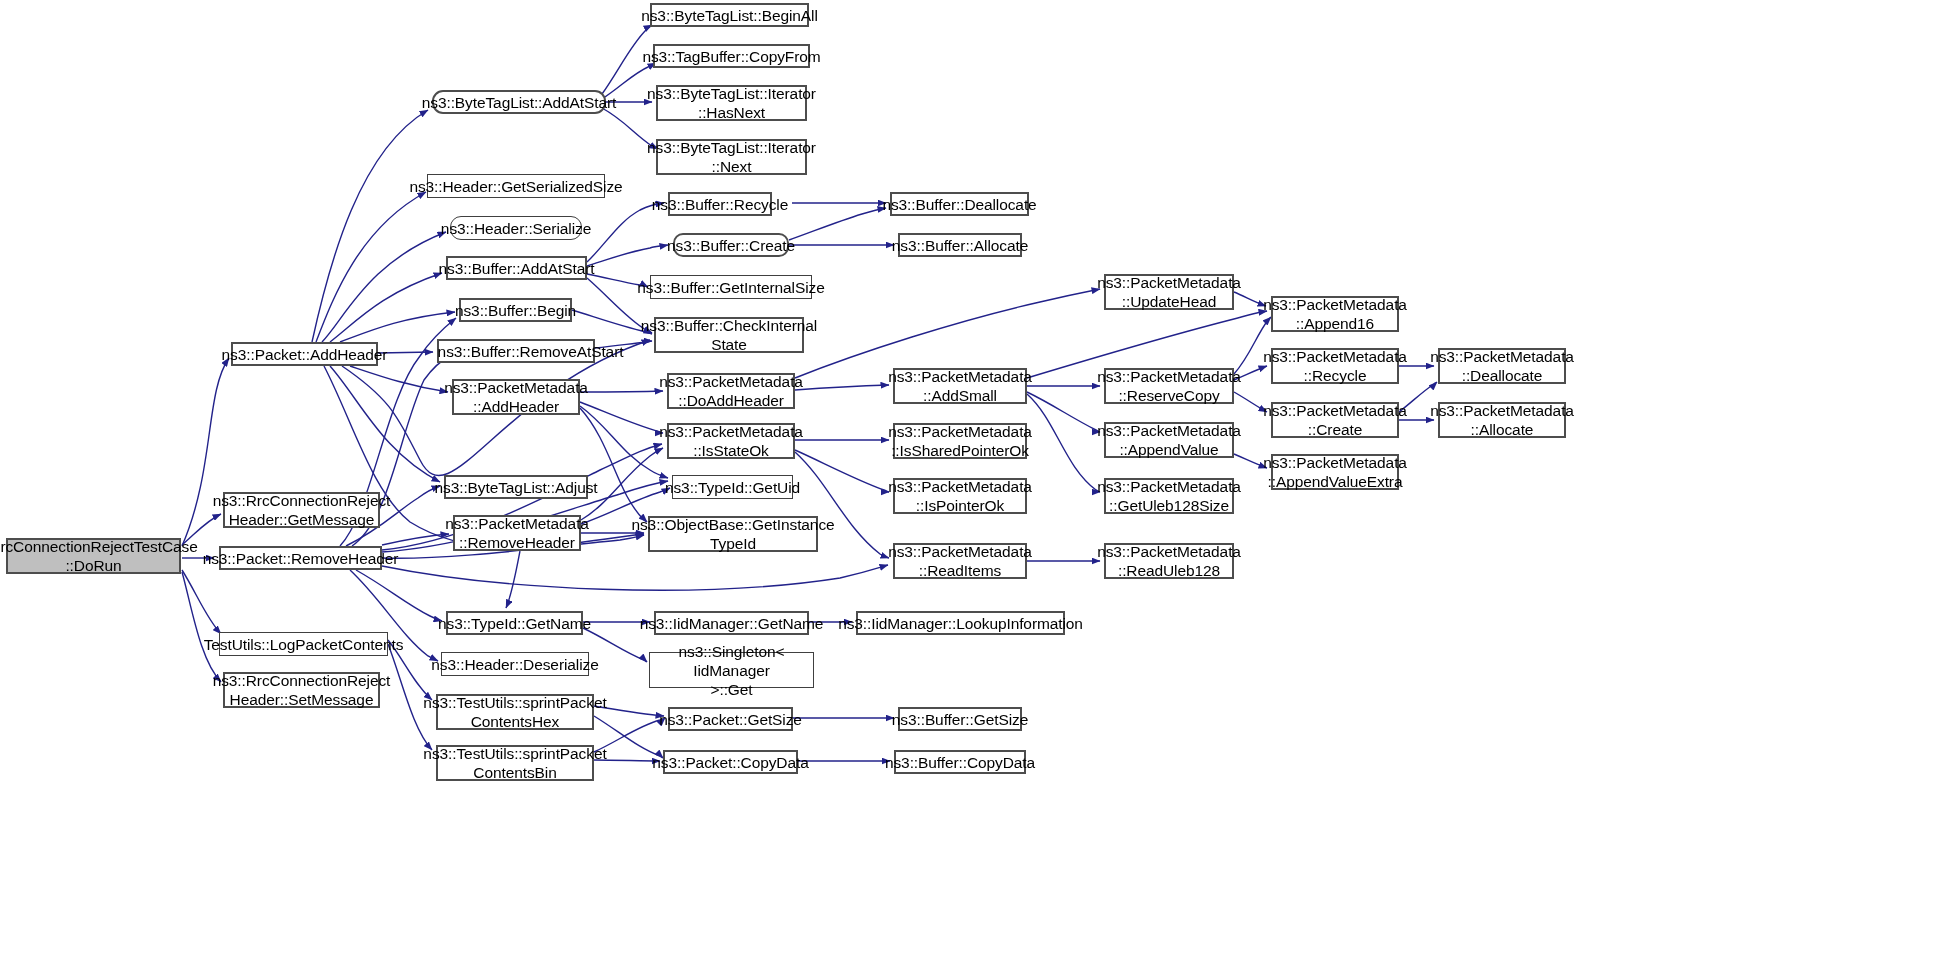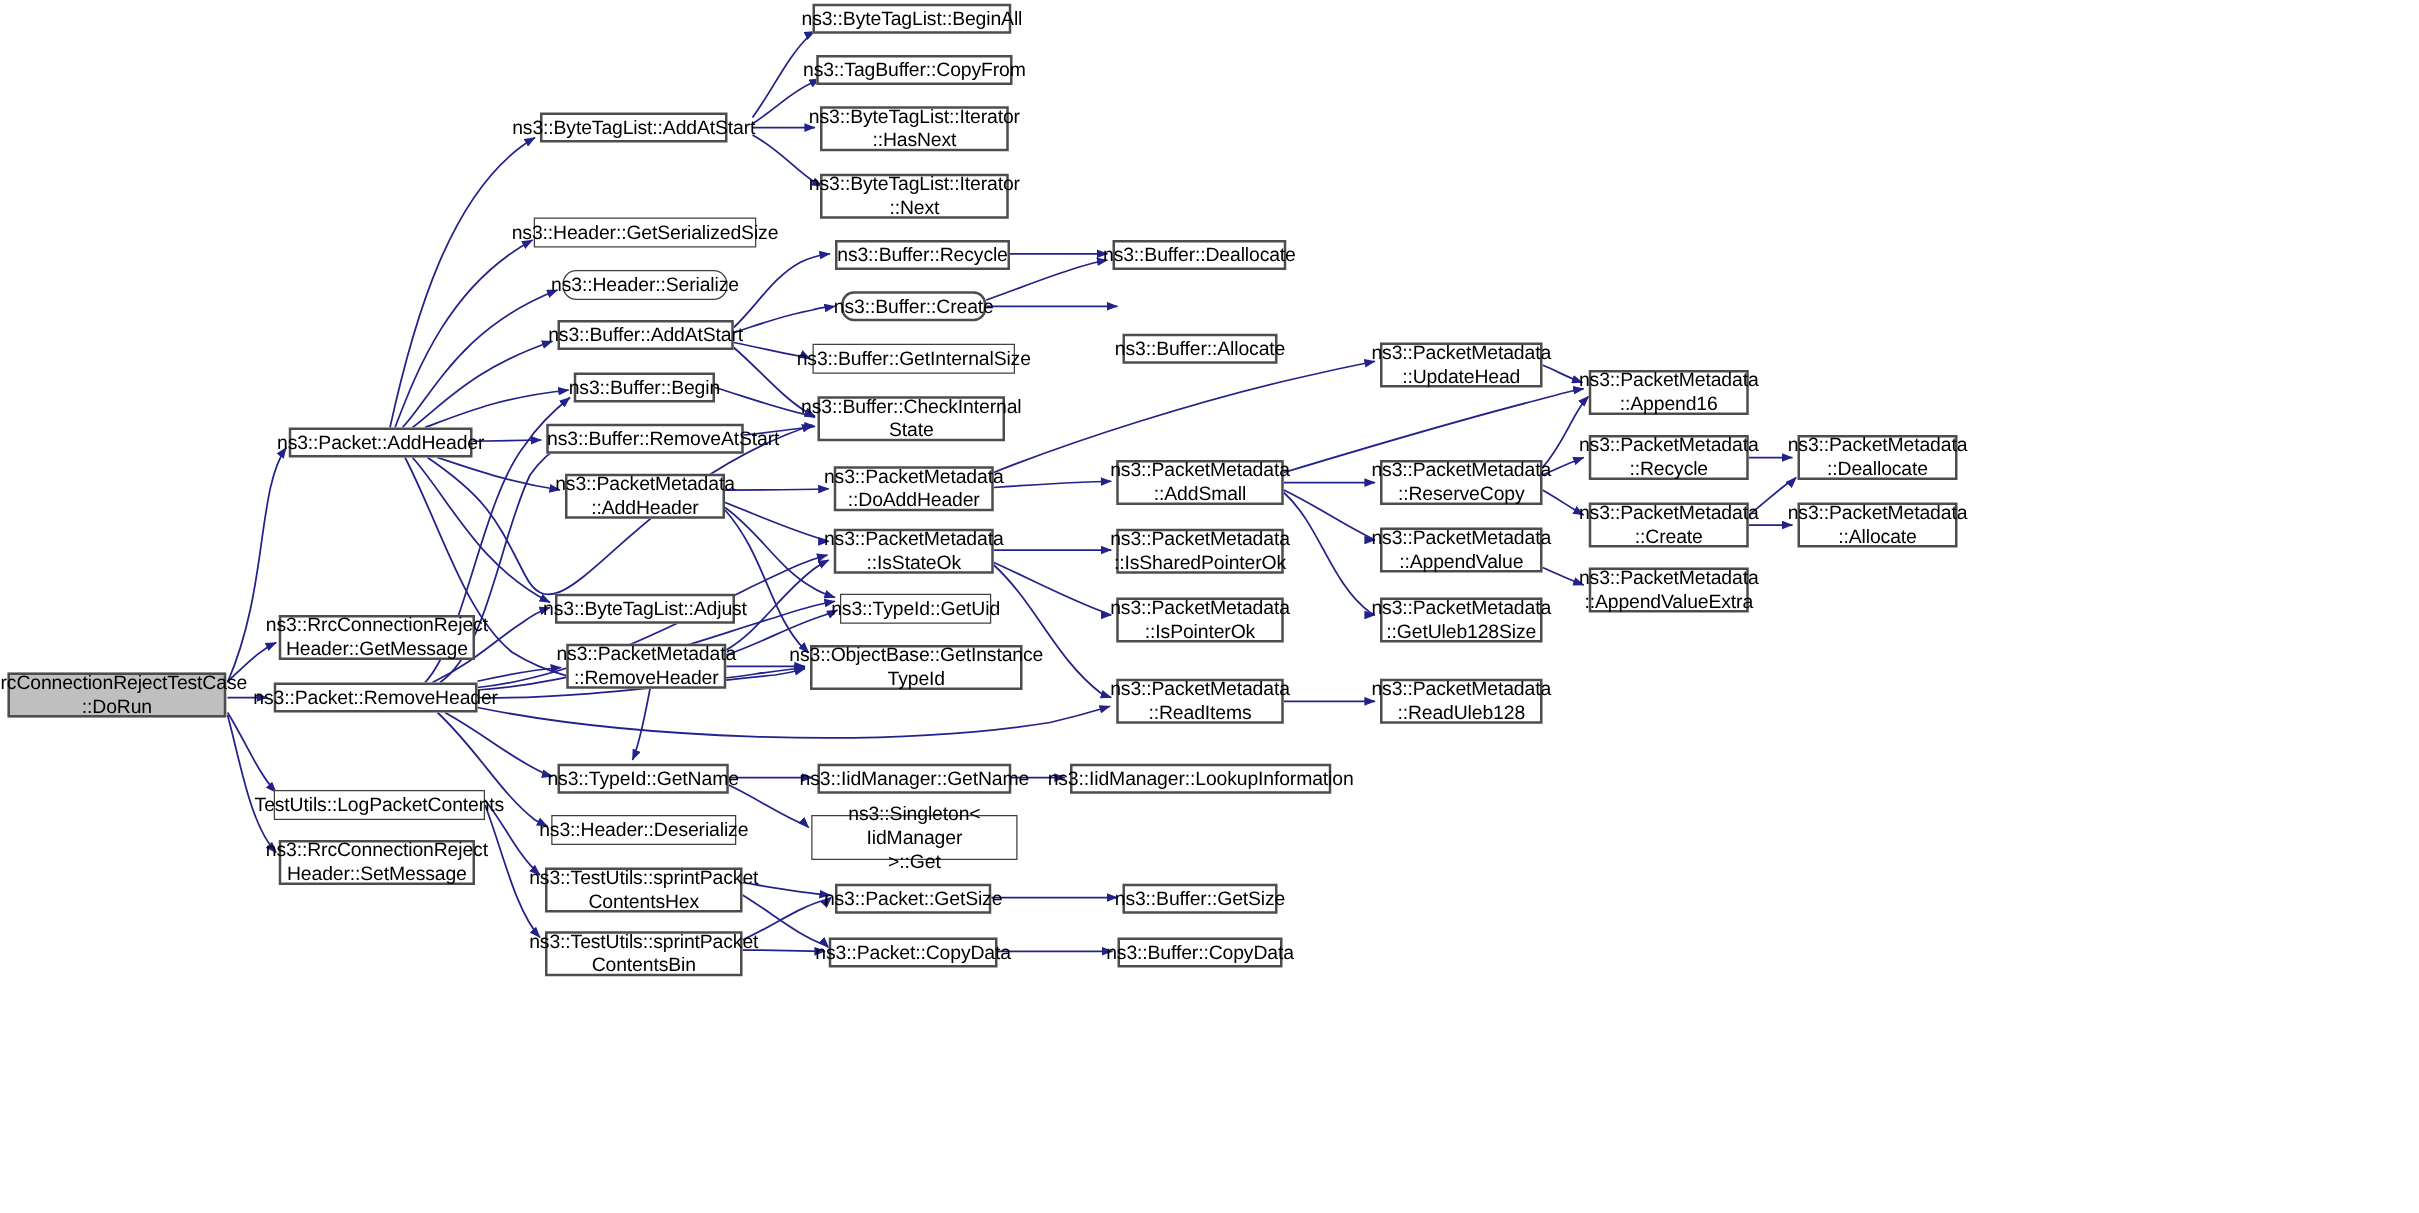--- a/index.html
+++ b/index.html
@@ -139,21 +139,21 @@
   <div id="nodes">
       <div class="node root thick" style="left: 6px; top: 538px; width: 175px; height: 36px;">RrcConnectionRejectTestCase
 ::DoRun</div>
       <div class="node thick" style="left: 231px; top: 342px; width: 147px; height: 24px;">ns3::Packet::AddHeader</div>
       <div class="node thick" style="left: 223px; top: 492px; width: 157px; height: 36px;">ns3::RrcConnectionReject
 Header::GetMessage</div>
       <div class="node thick" style="left: 219px; top: 546px; width: 163px; height: 24px; text-align: center;">ns3::Packet::RemoveHeader</div>
       <div class="node" style="left: 219px; top: 632px; width: 169px; height: 24px;">TestUtils::LogPacketContents</div>
       <div class="node thick" style="left: 223px; top: 672px; width: 157px; height: 36px;">ns3::RrcConnectionReject
 Header::SetMessage</div>
-      <div class="node thick" style="left: 432px; top: 90px; width: 150px; height: 24px;">ns3::ByteTagList::AddAtStart</div>
+      <div class="node thick" style="left: 432px; top: 90px; width: 174px; height: 24px; border-radius: 11px;">ns3::ByteTagList::AddAtStart</div>
       <div class="node" style="left: 427px; top: 174px; width: 178px; height: 24px;">ns3::Header::GetSerializedSize</div>
       <div class="node" style="left: 450px; top: 216px; width: 132px; height: 24px; border-radius: 11px;">ns3::Header::Serialize</div>
       <div class="node thick" style="left: 446px; top: 256px; width: 141px; height: 24px;">ns3::Buffer::AddAtStart</div>
       <div class="node thick" style="left: 459px; top: 298px; width: 113px; height: 24px;">ns3::Buffer::Begin</div>
       <div class="node thick" style="left: 437px; top: 339px; width: 158px; height: 24px; padding-left: 34px;">ns3::Buffer::RemoveAtStart</div>
       <div class="node thick" style="left: 452px; top: 379px; width: 128px; height: 36px;">ns3::PacketMetadata
 ::AddHeader</div>
       <div class="node thick" style="left: 444px; top: 475px; width: 144px; height: 24px;">ns3::ByteTagList::Adjust</div>
       <div class="node thick" style="left: 453px; top: 515px; width: 128px; height: 36px;">ns3::PacketMetadata
 ::RemoveHeader</div>
@@ -162,39 +162,39 @@
       <div class="node thick" style="left: 436px; top: 694px; width: 158px; height: 36px;">ns3::TestUtils::sprintPacket
 ContentsHex</div>
       <div class="node thick" style="left: 436px; top: 745px; width: 158px; height: 36px;">ns3::TestUtils::sprintPacket
 ContentsBin</div>
       <div class="node thick" style="left: 650px; top: 3px; width: 159px; height: 24px;">ns3::ByteTagList::BeginAll</div>
       <div class="node thick" style="left: 653px; top: 44px; width: 157px; height: 24px;">ns3::TagBuffer::CopyFrom</div>
       <div class="node thick" style="left: 656px; top: 85px; width: 151px; height: 36px;">ns3::ByteTagList::Iterator
 ::HasNext</div>
       <div class="node thick" style="left: 656px; top: 139px; width: 151px; height: 36px;">ns3::ByteTagList::Iterator
 ::Next</div>
-      <div class="node thick" style="left: 668px; top: 192px; width: 140px; height: 24px;">ns3::Buffer::Recycle</div>
+      <div class="node thick" style="left: 668px; top: 192px; width: 104px; height: 24px;">ns3::Buffer::Recycle</div>
       <div class="node thick" style="left: 673px; top: 233px; width: 116px; height: 24px; border-radius: 10px;">ns3::Buffer::Create</div>
       <div class="node" style="left: 650px; top: 275px; width: 162px; height: 24px;">ns3::Buffer::GetInternalSize</div>
       <div class="node thick" style="left: 654px; top: 317px; width: 150px; height: 36px;">ns3::Buffer::CheckInternal
 State</div>
       <div class="node thick" style="left: 667px; top: 373px; width: 128px; height: 36px;">ns3::PacketMetadata
 ::DoAddHeader</div>
       <div class="node thick" style="left: 667px; top: 423px; width: 128px; height: 36px;">ns3::PacketMetadata
 ::IsStateOk</div>
       <div class="node" style="left: 672px; top: 475px; width: 121px; height: 24px;">ns3::TypeId::GetUid</div>
       <div class="node thick" style="left: 648px; top: 516px; width: 170px; height: 36px;">ns3::ObjectBase::GetInstance
 TypeId</div>
       <div class="node thick" style="left: 654px; top: 611px; width: 155px; height: 24px;">ns3::IidManager::GetName</div>
       <div class="node" style="left: 649px; top: 652px; width: 165px; height: 36px;">ns3::Singleton&lt; IidManager
 &gt;::Get</div>
       <div class="node thick" style="left: 668px; top: 707px; width: 125px; height: 24px;">ns3::Packet::GetSize</div>
       <div class="node thick" style="left: 663px; top: 750px; width: 135px; height: 24px;">ns3::Packet::CopyData</div>
       <div class="node thick" style="left: 890px; top: 192px; width: 139px; height: 24px;">ns3::Buffer::Deallocate</div>
-      <div class="node thick" style="left: 898px; top: 233px; width: 124px; height: 24px; margin-top: 34px;">ns3::Buffer::Allocate</div>
+      <div class="node thick" style="left: 898px; top: 233px; width: 124px; height: 24px;">ns3::Buffer::Allocate</div>
       <div class="node thick" style="left: 893px; top: 368px; width: 134px; height: 36px;">ns3::PacketMetadata
 ::AddSmall</div>
       <div class="node thick" style="left: 893px; top: 423px; width: 134px; height: 36px;">ns3::PacketMetadata
 ::IsSharedPointerOk</div>
       <div class="node thick" style="left: 893px; top: 478px; width: 134px; height: 36px;">ns3::PacketMetadata
 ::IsPointerOk</div>
       <div class="node thick" style="left: 893px; top: 543px; width: 134px; height: 36px;">ns3::PacketMetadata
 ::ReadItems</div>
       <div class="node thick" style="left: 856px; top: 611px; width: 209px; height: 24px;">ns3::IidManager::LookupInformation</div>
       <div class="node thick" style="left: 898px; top: 707px; width: 124px; height: 24px;">ns3::Buffer::GetSize</div>

